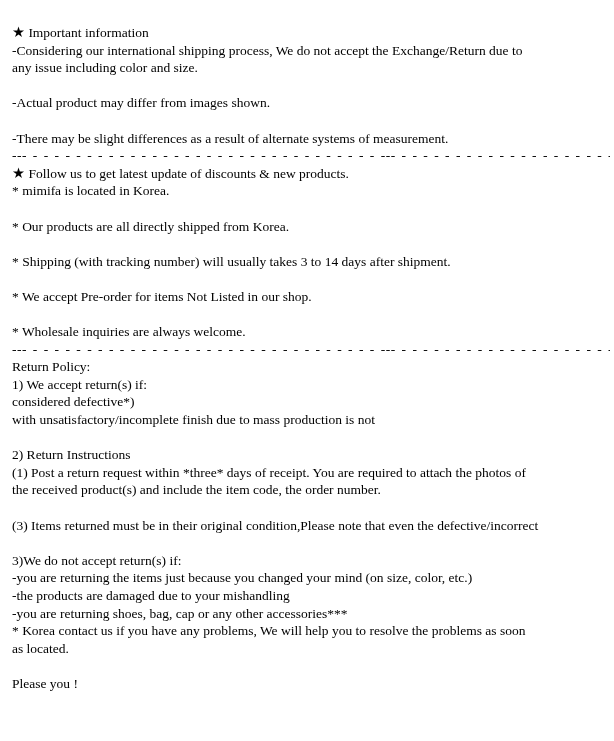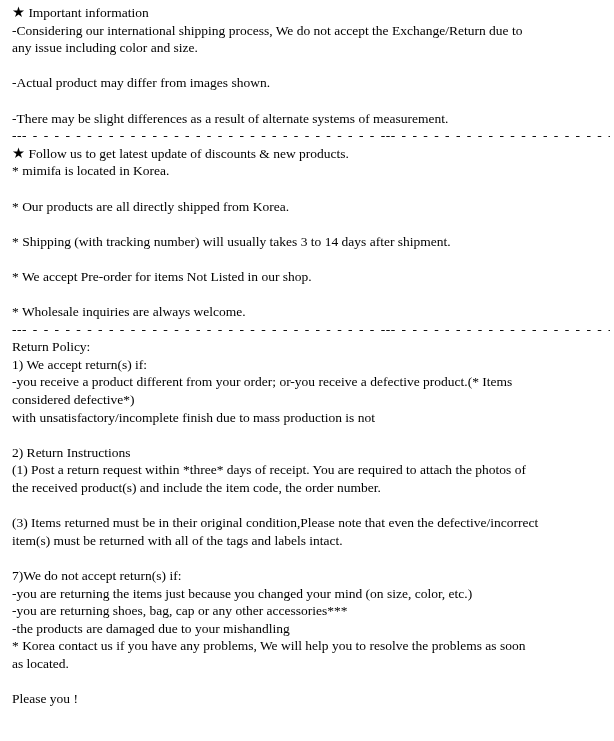--- a/index.html
+++ b/index.html
@@ -12,21 +12,21 @@
     background: #ffffff;
     color: #000000;
     font-family: "Liberation Serif", "DejaVu Serif", serif;
     font-size: 13.5px;
     overflow: hidden;
   }
   .doc {
     box-sizing: border-box;
     width: 614px;
     height: 741px;
-    padding: 4px 4px 0 12px;
+    padding: 24px 4px 0 12px;
     overflow: hidden;
   }
   .line {
     height: 17.6px;
     line-height: 17.6px;
     white-space: pre;
     overflow: hidden;
   }
   .heading .star-icon {
     font-size: 14.5px;
@@ -54,32 +54,30 @@
     <div class="line">* Our products are all directly shipped from Korea.</div>
     <div class="line">&nbsp;</div>
     <div class="line">* Shipping (with tracking number) will usually takes 3 to 14 days after shipment.</div>
     <div class="line">&nbsp;</div>
     <div class="line">* We accept Pre-order for items Not Listed in our shop.</div>
     <div class="line">&nbsp;</div>
     <div class="line">* Wholesale inquiries are always welcome.</div>
     <div class="line divider">--- - - - - - - - - - - - - - - - - - - - - - - - - - - - - - - - - --- - - - - - - - - - - - - - - - - - - - - - - - - - - - - - - - - - - - - - - -</div>
     <div class="line">Return Policy:</div>
     <div class="line">1) We accept return(s) if:</div>
-    <div class="line">-you receive a product different from your order; or-you receive a defective product.(* Items</div>
     <div class="line">considered defective*)</div>
     <div class="line">with unsatisfactory/incomplete finish due to mass production is not</div>
     <div class="line">&nbsp;</div>
     <div class="line">2) Return Instructions</div>
     <div class="line">(1) Post a return request within *three* days of receipt. You are required to attach the photos of</div>
     <div class="line">the received product(s) and include the item code, the order number.</div>
     <div class="line">&nbsp;</div>
     <div class="line">(3) Items returned must be in their original condition,Please note that even the defective/incorrect</div>
-    <div class="line">item(s) must be returned with all of the tags and labels intact.</div>
     <div class="line">&nbsp;</div>
-    <div class="line">7)We do not accept return(s) if:</div>
+    <div class="line">3)We do not accept return(s) if:</div>
     <div class="line">-you are returning the items just because you changed your mind (on size, color, etc.)</div>
+    <div class="line">-the products are damaged due to your mishandling</div>
     <div class="line">-you are returning shoes, bag, cap or any other accessories***</div>
-    <div class="line">-the products are damaged due to your mishandling</div>
     <div class="line">* Korea contact us if you have any problems, We will help you to resolve the problems as soon</div>
     <div class="line">as located.</div>
     <div class="line">&nbsp;</div>
     <div class="line">Please you !</div>
   </div>
 
 </body></html>

